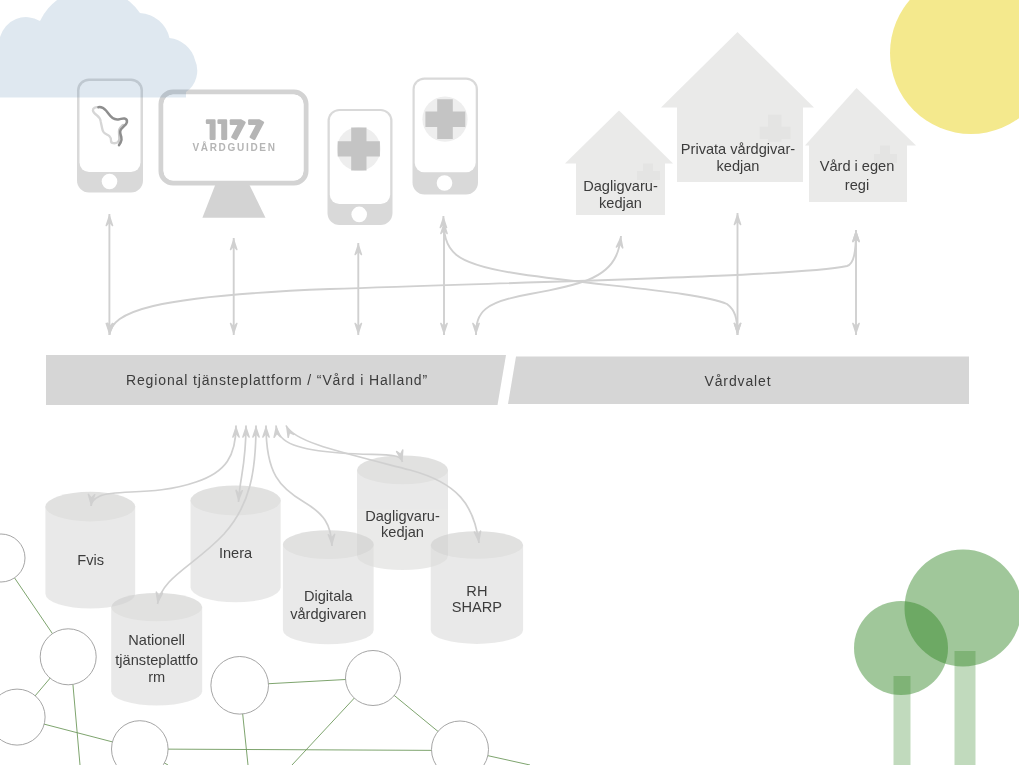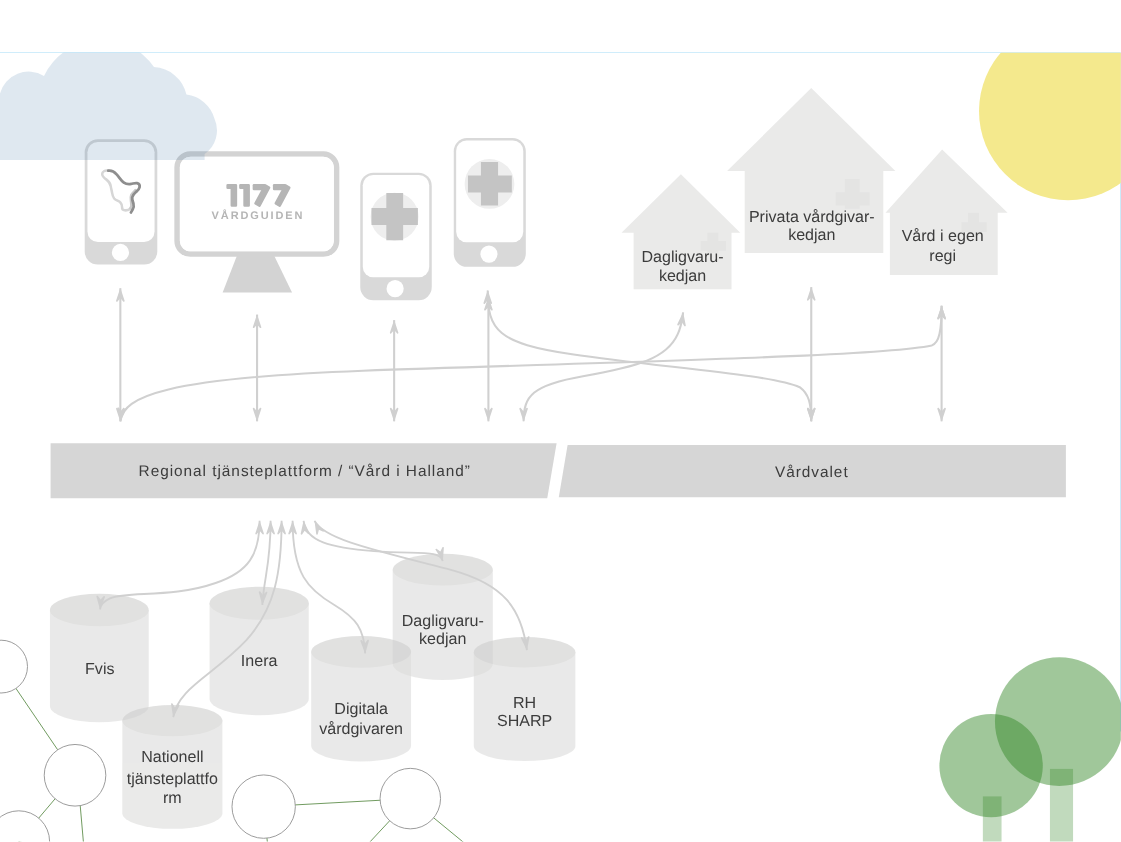--- a/index.html
+++ b/index.html
@@ -1,18 +1,18 @@
 <!DOCTYPE html>
 <html><head>
 <meta charset="utf-8">
 <title>Diagram</title>
 <style>
   html,body{margin:0;padding:0;background:#ffffff;}
   body{width:1019px;height:765px;overflow:hidden;font-family:"Liberation Sans",sans-serif;}
-  #stage{position:relative;width:1019px;height:617px;background:#0ea5e9;margin-top:48px;}
+  #stage{position:relative;width:1019px;height:617px;background:#c4b5fd;}
   #scene{position:absolute;left:0;top:0;}
   text{font-family:"Liberation Sans",sans-serif;}
   .lbl{fill:#3c3c3c;font-size:14.6px;text-anchor:middle;}
   .barlbl{fill:#3c3c3c;font-size:14px;letter-spacing:0.87px;text-anchor:middle;}
 </style>
 </head>
 <body>
 
 <div id="stage">
 <svg id="scene" width="1019" height="765" viewBox="0 0 1019 765" xmlns="http://www.w3.org/2000/svg">

